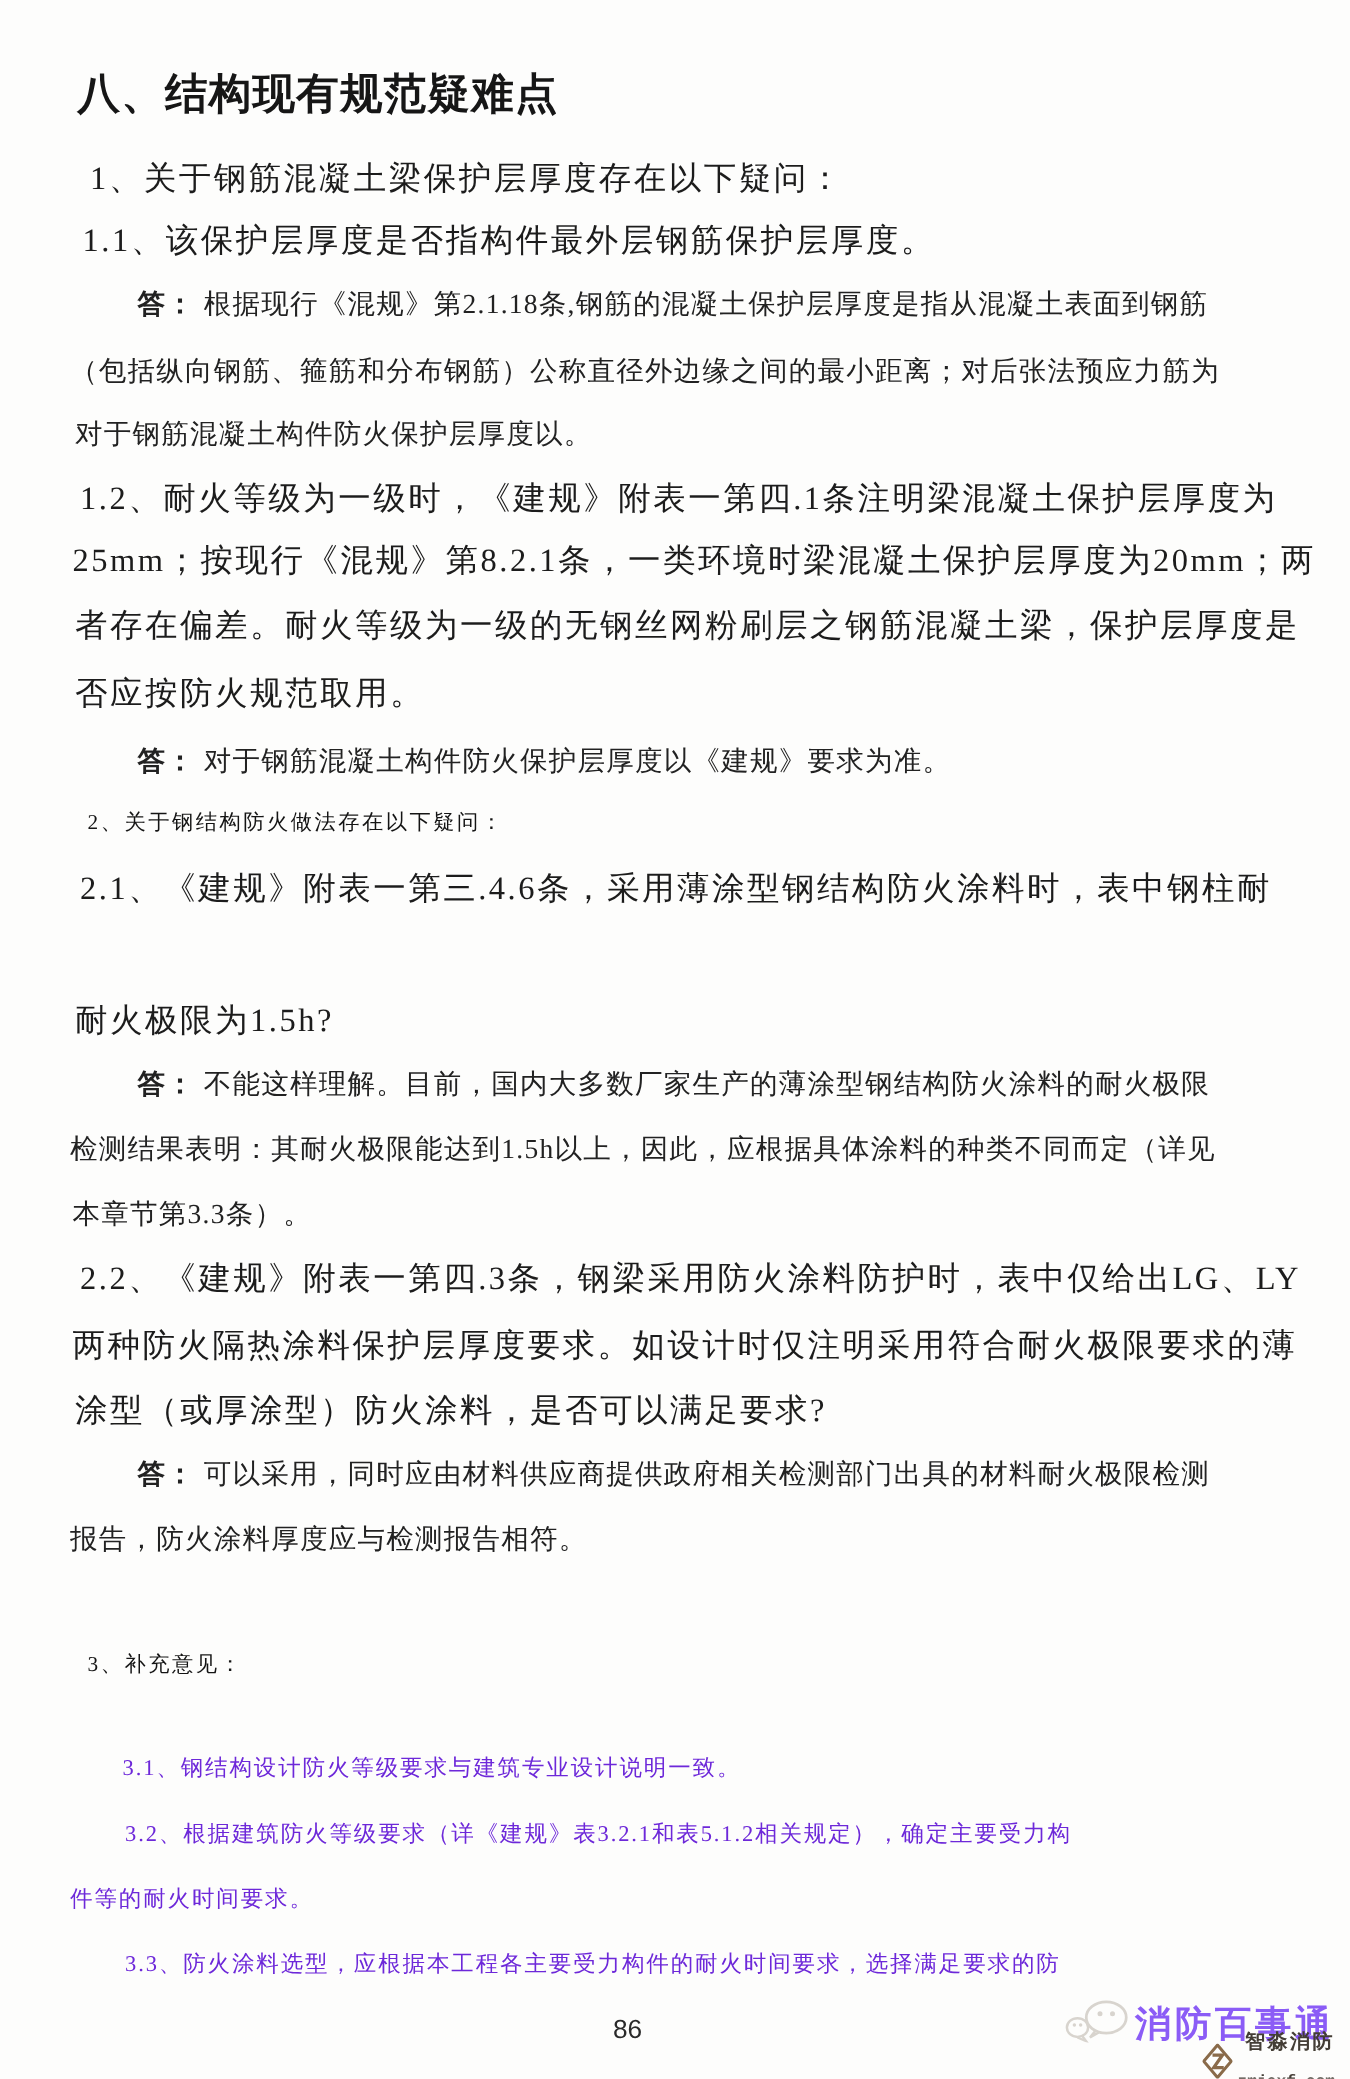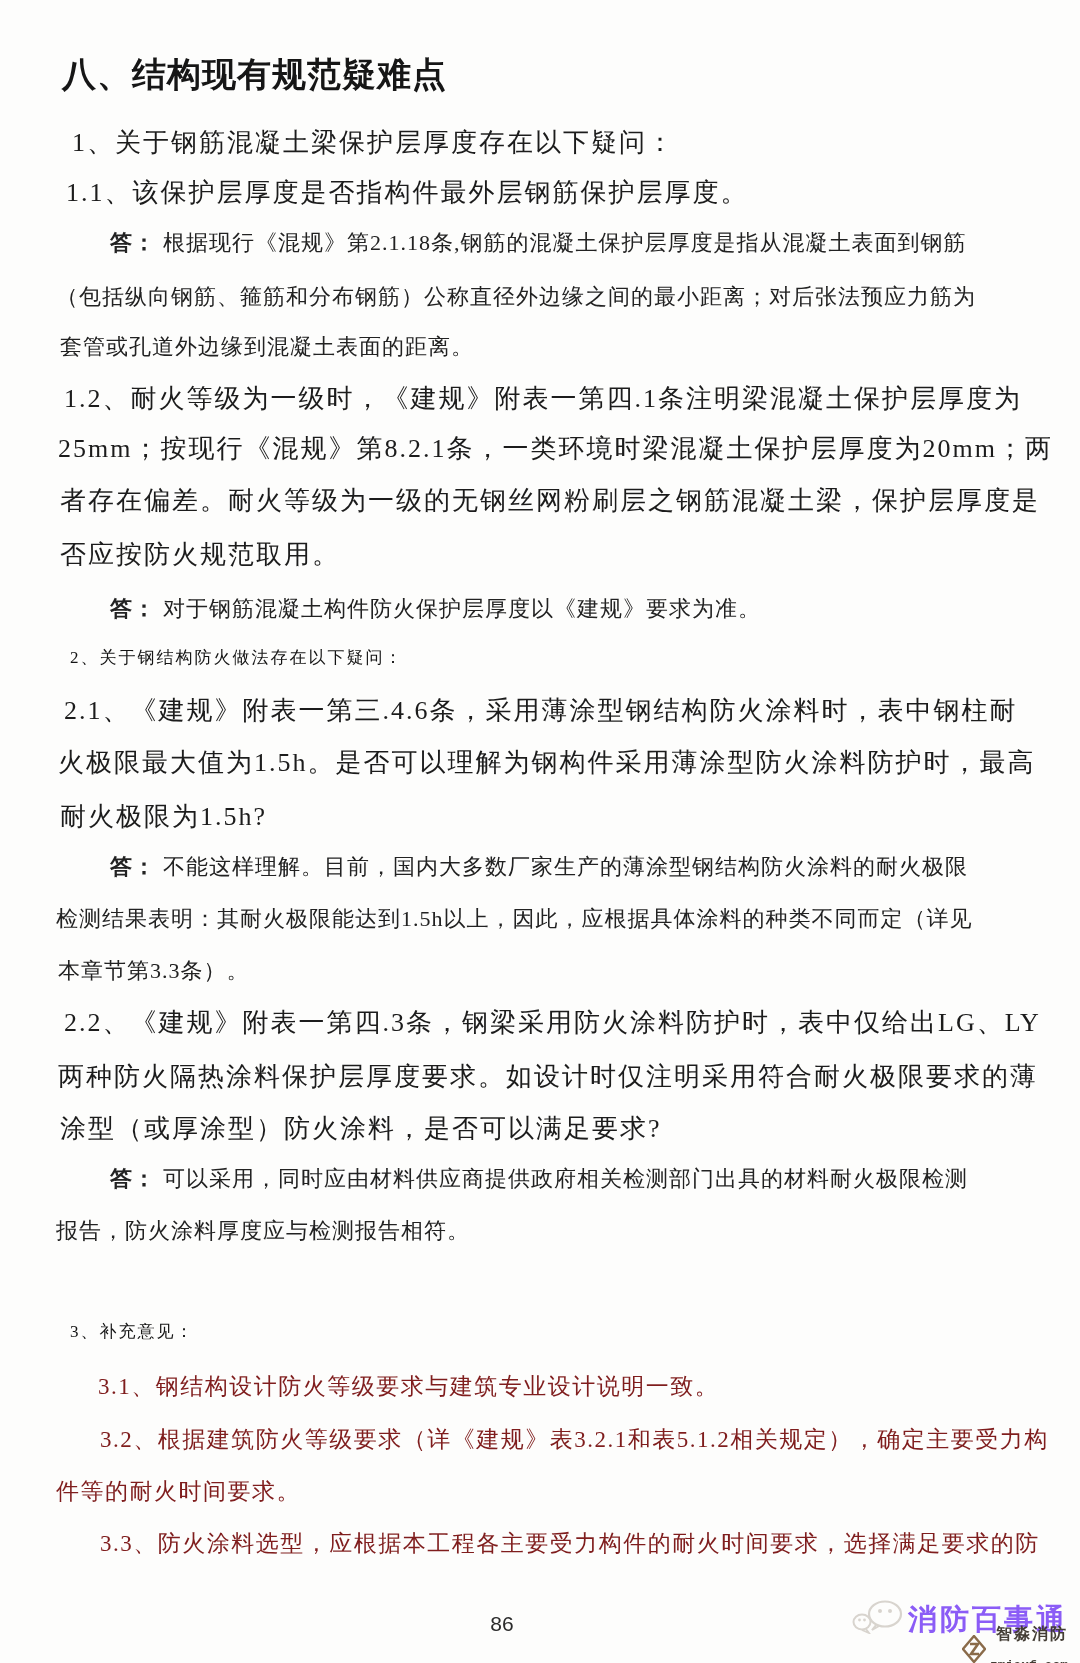--- a/index.html
+++ b/index.html
@@ -22,21 +22,21 @@
     color:#161616;
     white-space:nowrap;
   }
   .line{
     position:absolute;
     white-space:nowrap;
     line-height:1.15;
   }
   .q{font-size:26px;letter-spacing:2px;color:#1c1c1c;}
   .a{font-size:22px;letter-spacing:1px;color:#222;}
-  .s{font-size:23px;letter-spacing:1.5px;color:#7f1d1d;}
+  .s{font-size:18px;letter-spacing:1.5px;color:#6d28d9;margin-top:30px;}
   .h2{font-size:17px;letter-spacing:2px;color:#141414;}
   .pfx{font-weight:bold;margin-right:7px;letter-spacing:1px;}
   .page-number{
     position:absolute;
     top:1612px;left:0;width:1004px;
     text-align:center;
     font-size:21px;
     font-family:"Liberation Sans", sans-serif;
     color:#2a2a2a;
   }
@@ -67,33 +67,32 @@
 
 <div class="page">
 
   <h1 class="title" style="top:52px;left:62px">八、结构现有规范疑难点</h1>
 
   <div class="line q" style="top:128px;left:72px"><span>1、关于钢筋混凝土梁保护层厚度存在以下疑问：</span></div>
   <div class="line q" style="top:178px;left:66px"><span>1.1、该保护层厚度是否指构件最外层钢筋保护层厚度。</span></div>
 
   <div class="line a" style="top:230px;left:110px"><span class="pfx">答：</span><span>根据现行《混规》第2.1.18条,钢筋的混凝土保护层厚度是指从混凝土表面到钢筋</span></div>
   <div class="line a" style="top:284px;left:56px"><span>（包括纵向钢筋、箍筋和分布钢筋）公称直径外边缘之间的最小距离；对后张法预应力筋为</span></div>
-  <div class="line a" style="top:334px;left:60px"><span>套管或孔道外边缘到混凝土表面的距离。</span></div>
+  <div class="line a" style="top:334px;left:60px"><span>对于钢筋混凝土构件防火保护层厚度以。</span></div>
 
   <div class="line q" style="top:384px;left:64px"><span>1.2、耐火等级为一级时，《建规》附表一第四.1条注明梁混凝土保护层厚度为</span></div>
   <div class="line q" style="top:434px;left:58px"><span>25mm；按现行《混规》第8.2.1条，一类环境时梁混凝土保护层厚度为20mm；两</span></div>
   <div class="line q" style="top:486px;left:60px"><span>者存在偏差。耐火等级为一级的无钢丝网粉刷层之钢筋混凝土梁，保护层厚度是</span></div>
   <div class="line q" style="top:540px;left:60px"><span>否应按防火规范取用。</span></div>
 
   <div class="line a" style="top:596px;left:110px"><span class="pfx">答：</span><span>对于钢筋混凝土构件防火保护层厚度以《建规》要求为准。</span></div>
 
   <div class="line h2" style="top:648px;left:70px"><span>2、关于钢结构防火做法存在以下疑问：</span></div>
 
   <div class="line q" style="top:696px;left:64px"><span>2.1、《建规》附表一第三.4.6条，采用薄涂型钢结构防火涂料时，表中钢柱耐</span></div>
-  <div class="line q" style="top:748px;left:58px"><span>火极限最大值为1.5h。是否可以理解为钢构件采用薄涂型防火涂料防护时，最高</span></div>
   <div class="line q" style="top:802px;left:60px"><span>耐火极限为1.5h?</span></div>
 
   <div class="line a" style="top:854px;left:110px"><span class="pfx">答：</span><span>不能这样理解。目前，国内大多数厂家生产的薄涂型钢结构防火涂料的耐火极限</span></div>
   <div class="line a" style="top:906px;left:56px"><span>检测结果表明：其耐火极限能达到1.5h以上，因此，应根据具体涂料的种类不同而定（详见</span></div>
   <div class="line a" style="top:958px;left:58px"><span>本章节第3.3条）。</span></div>
 
   <div class="line q" style="top:1008px;left:64px"><span>2.2、《建规》附表一第四.3条，钢梁采用防火涂料防护时，表中仅给出LG、LY</span></div>
   <div class="line q" style="top:1062px;left:58px"><span>两种防火隔热涂料保护层厚度要求。如设计时仅注明采用符合耐火极限要求的薄</span></div>
   <div class="line q" style="top:1114px;left:60px"><span>涂型（或厚涂型）防火涂料，是否可以满足要求?</span></div>
 

